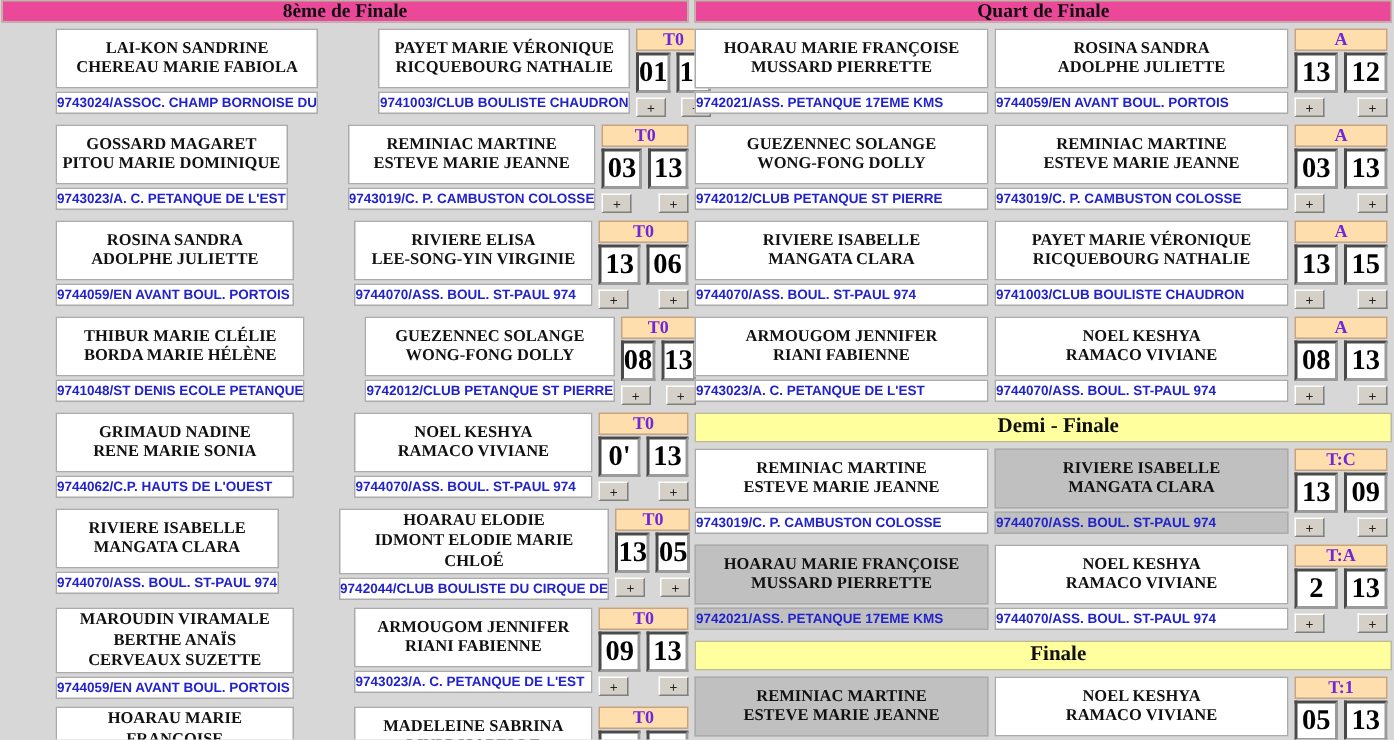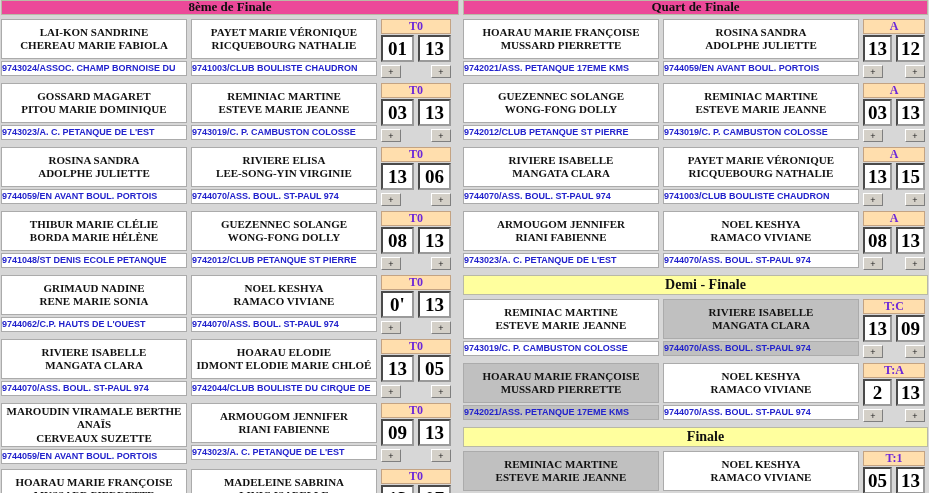--- a/index.html
+++ b/index.html
@@ -16,21 +16,21 @@
     background:#ec4899;border:1px solid #b9b9a6;
     text-align:center;font-weight:bold;font-size:13px;
     height:13px;line-height:12px;margin-bottom:4px;color:#101010;
   }
   .section-header.big{
     background:#ffff9e;height:18px;line-height:18px;font-size:14px;margin-bottom:4px;padding-left:20px;
   }
 
   .match{display:flex;gap:4px;margin-bottom:5px;align-items:flex-start;}
   .teamcol{display:flex;flex-direction:column;gap:2px;}
-  .col-left .teamcol{width:186px;}
+  .col-left .teamcol{width:186px;margin-left:36px;}
   .col-right .teamcol{width:196px;}
   .teambox{
     background:#ffffff;border:1px solid #ababab;
     min-height:36px;display:flex;align-items:center;justify-content:center;
     text-align:center;font-weight:bold;font-size:11px;line-height:1.22;
     white-space:pre-line;padding:1px 2px;color:#111;
   }
   .clubbox{
     background:#ffffff;border:1px solid #ababab;
     color:#2222cc;font-family:"Liberation Sans", sans-serif;

